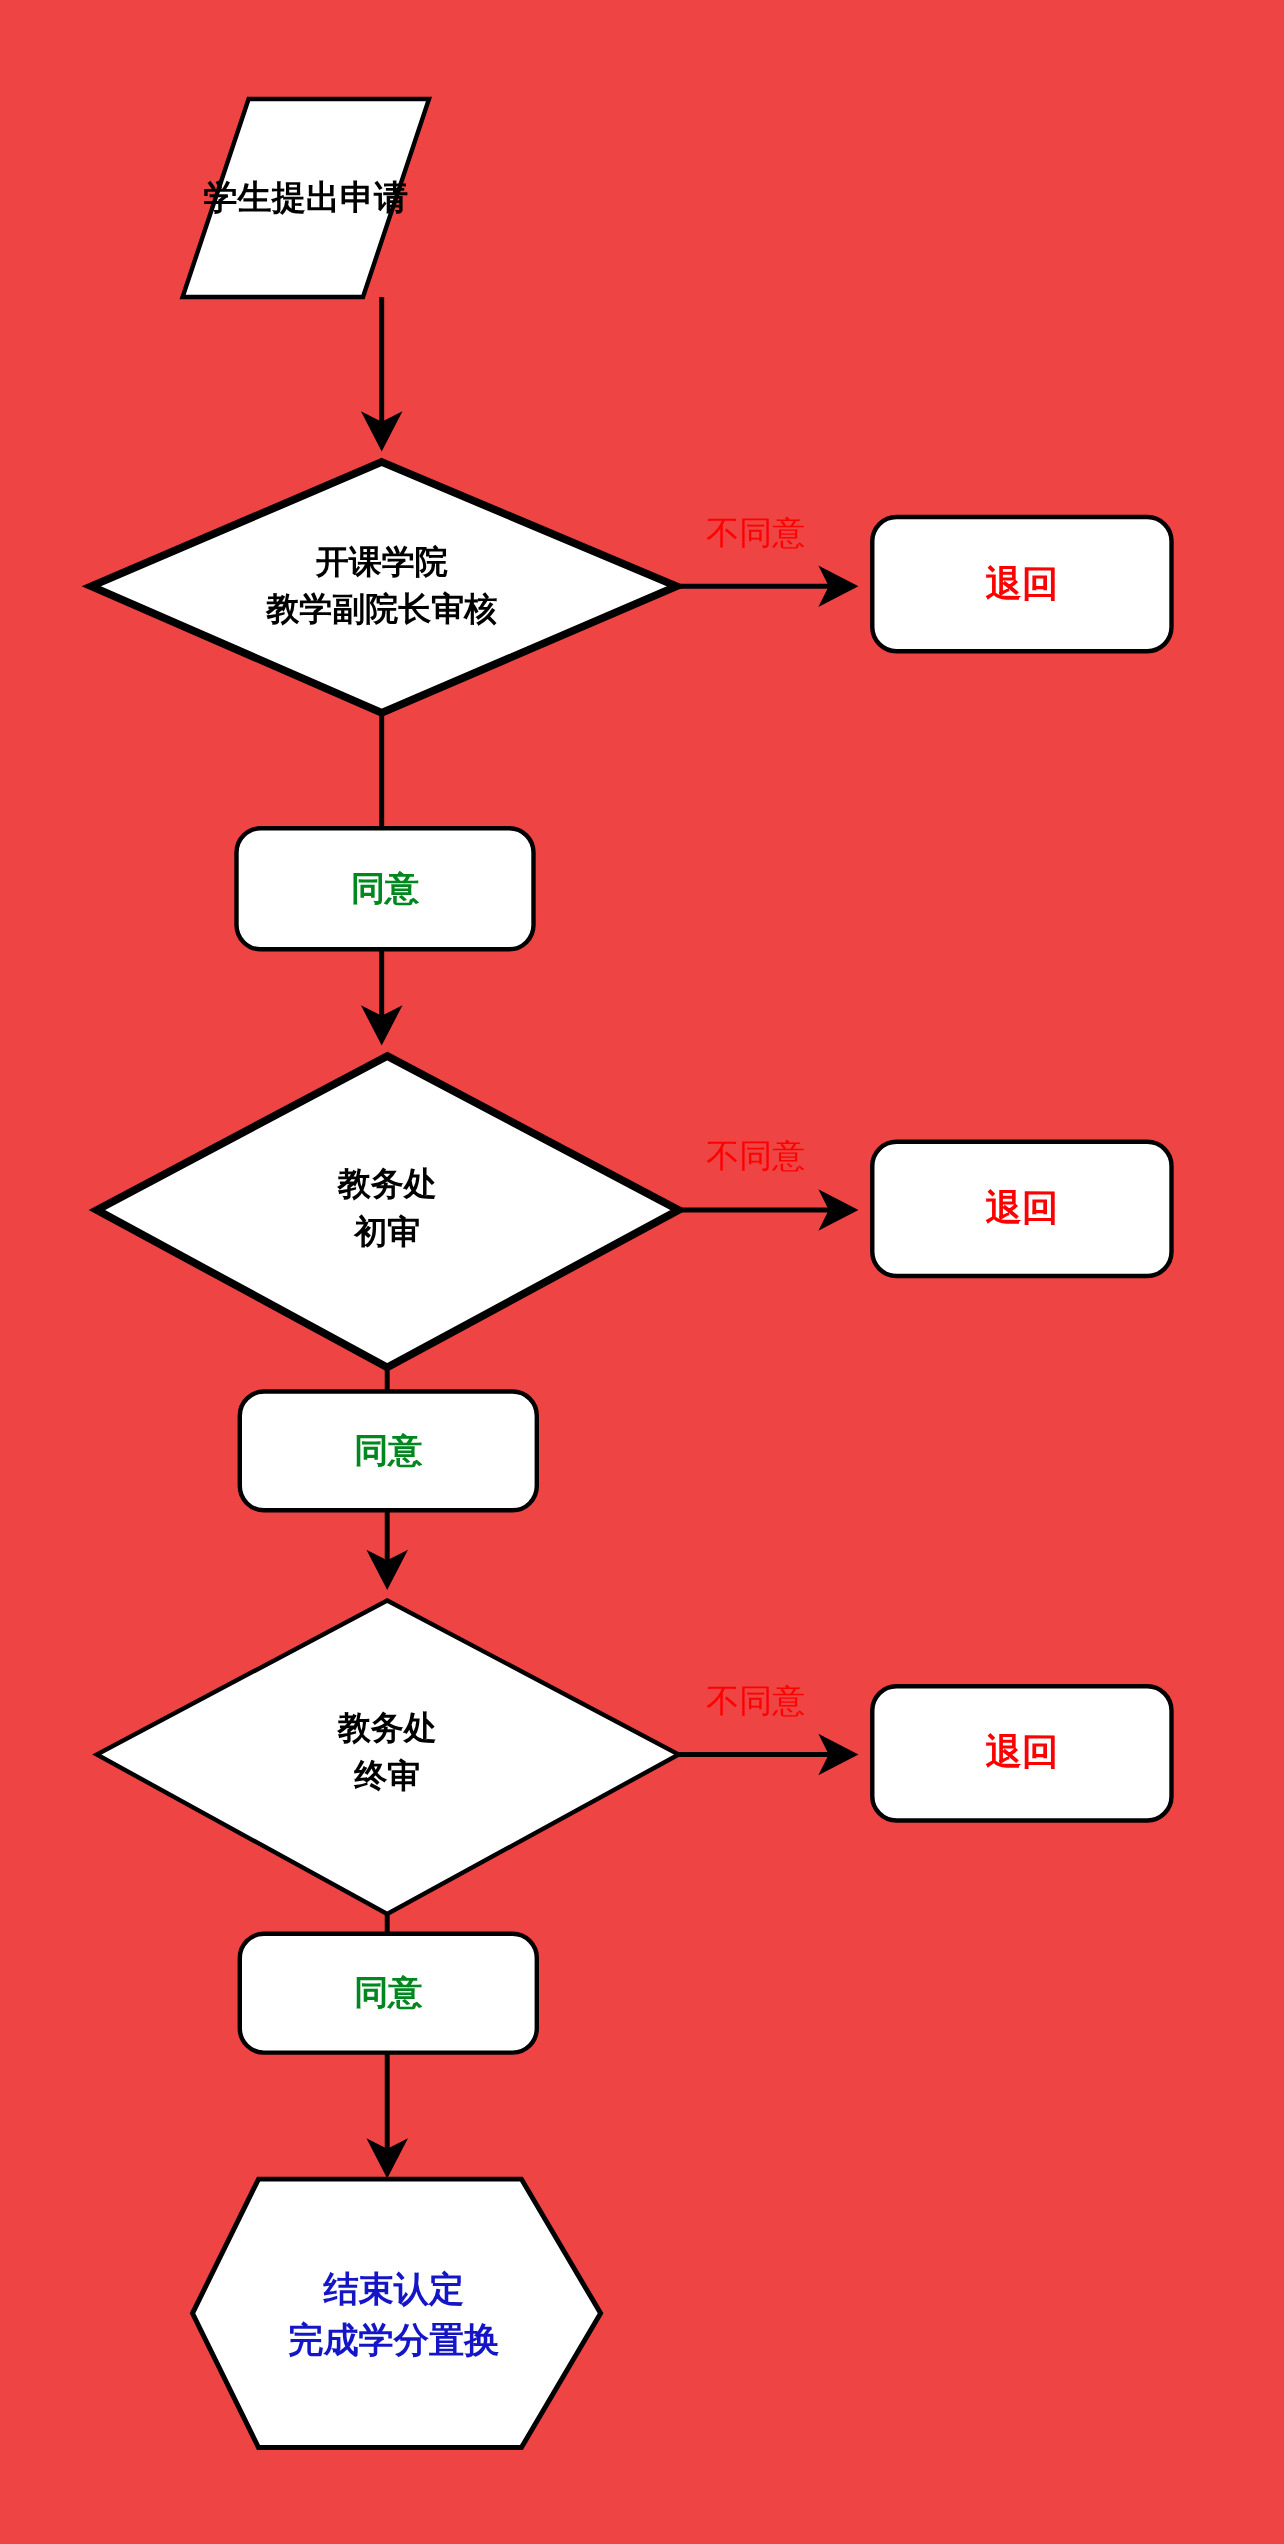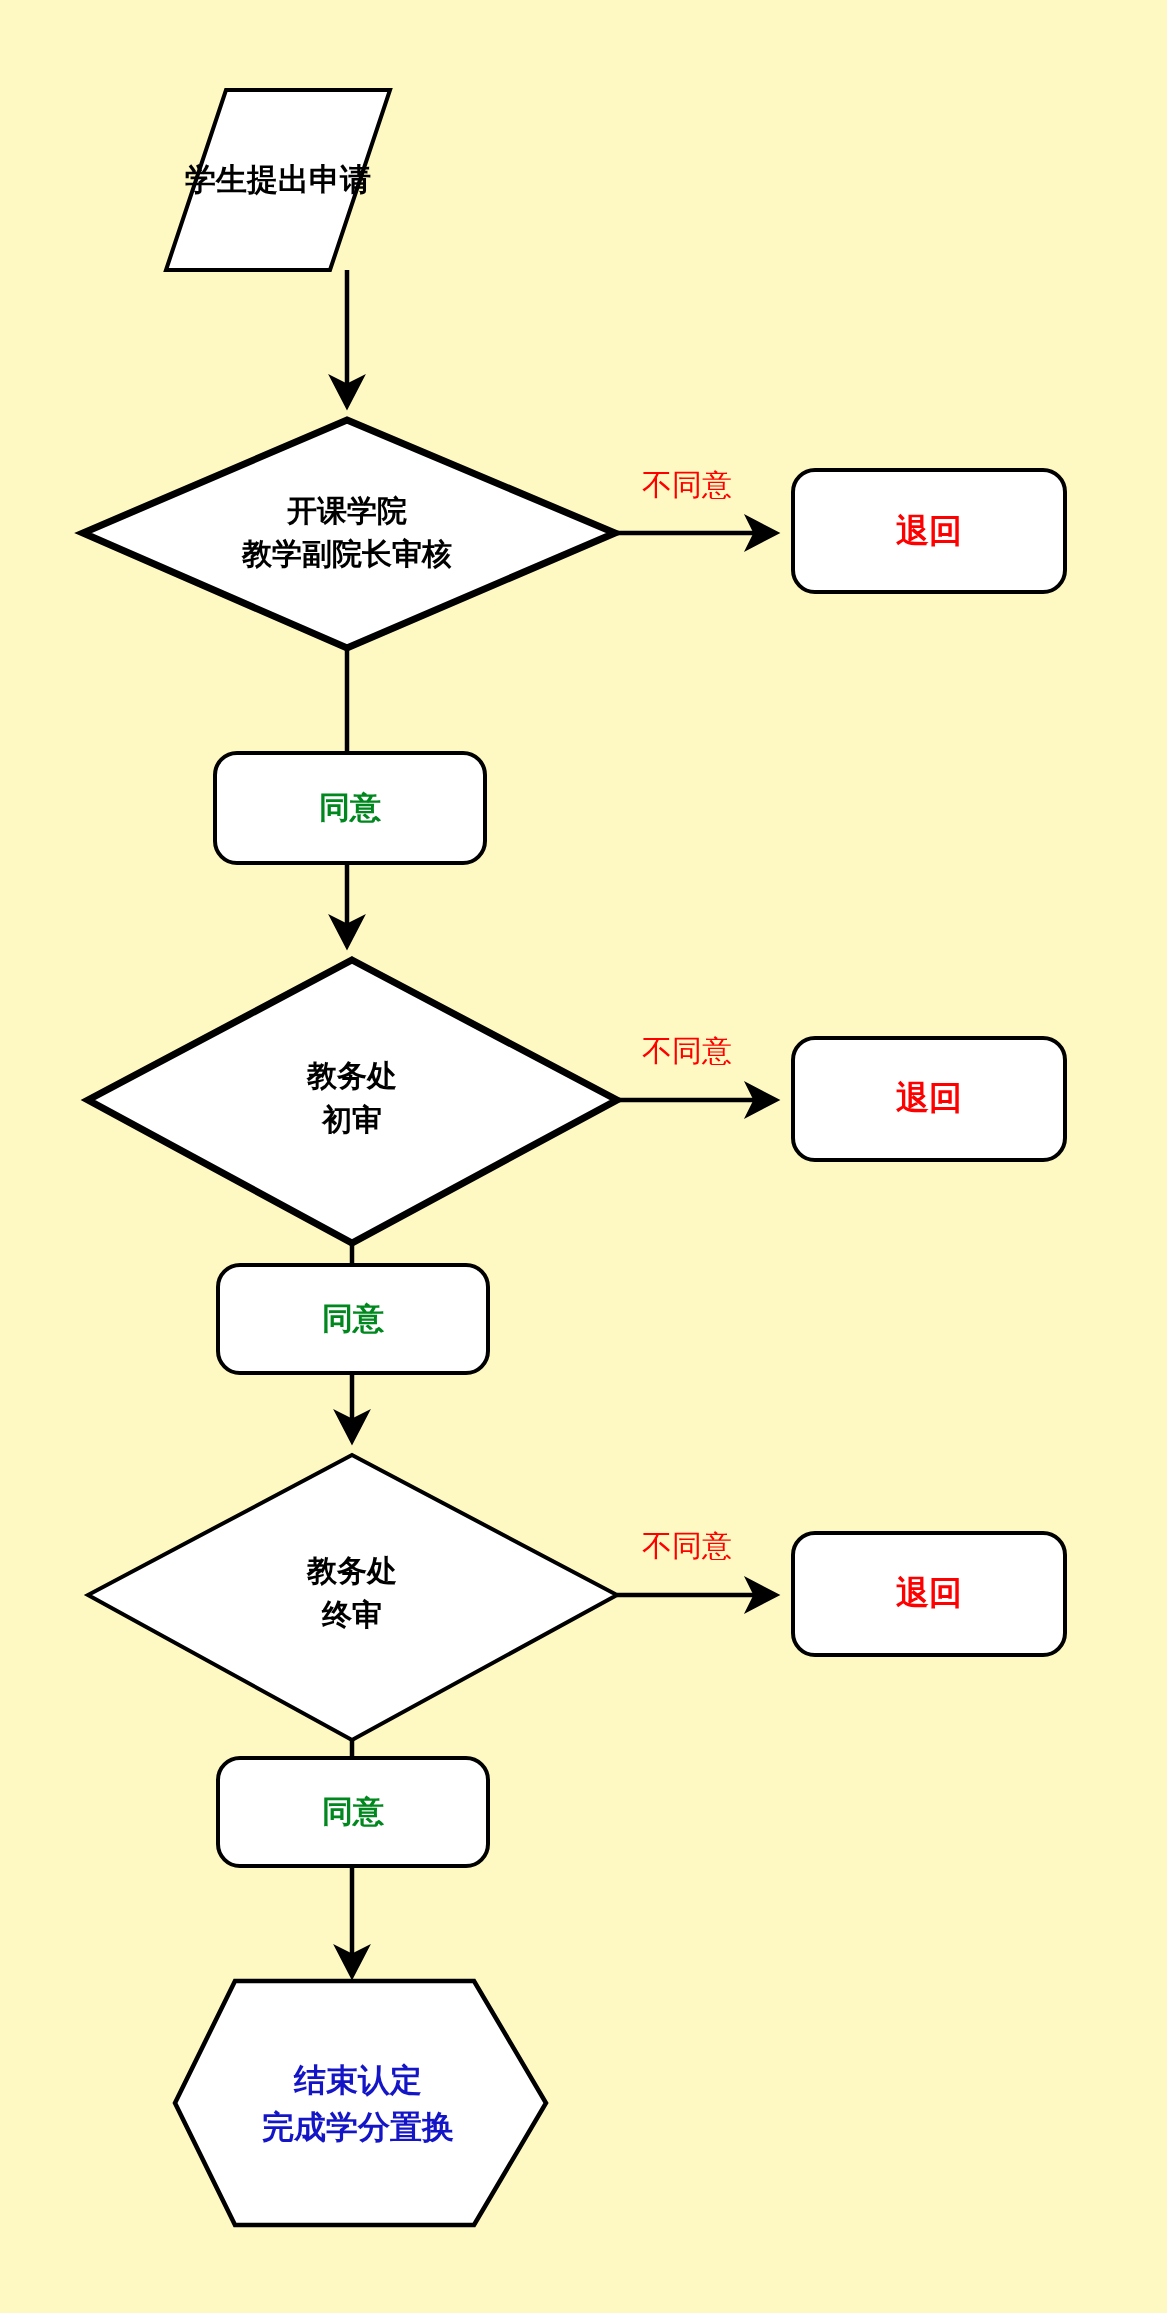--- a/index.html
+++ b/index.html
@@ -10,21 +10,21 @@
   body {
     width: 1167px;
     height: 2313px;
     font-family: "Liberation Sans", "DejaVu Sans", sans-serif;
     overflow: hidden;
   }
   #flowchart-root {
     position: relative;
     width: 1167px;
     height: 2313px;
-    background: #fef9c3;
+    background: #ef4444;
   }
   svg#flow-svg {
     position: absolute;
     left: 0;
     top: 0;
     width: 1167px;
     height: 2313px;
     display: block;
   }
   .node-shape {

